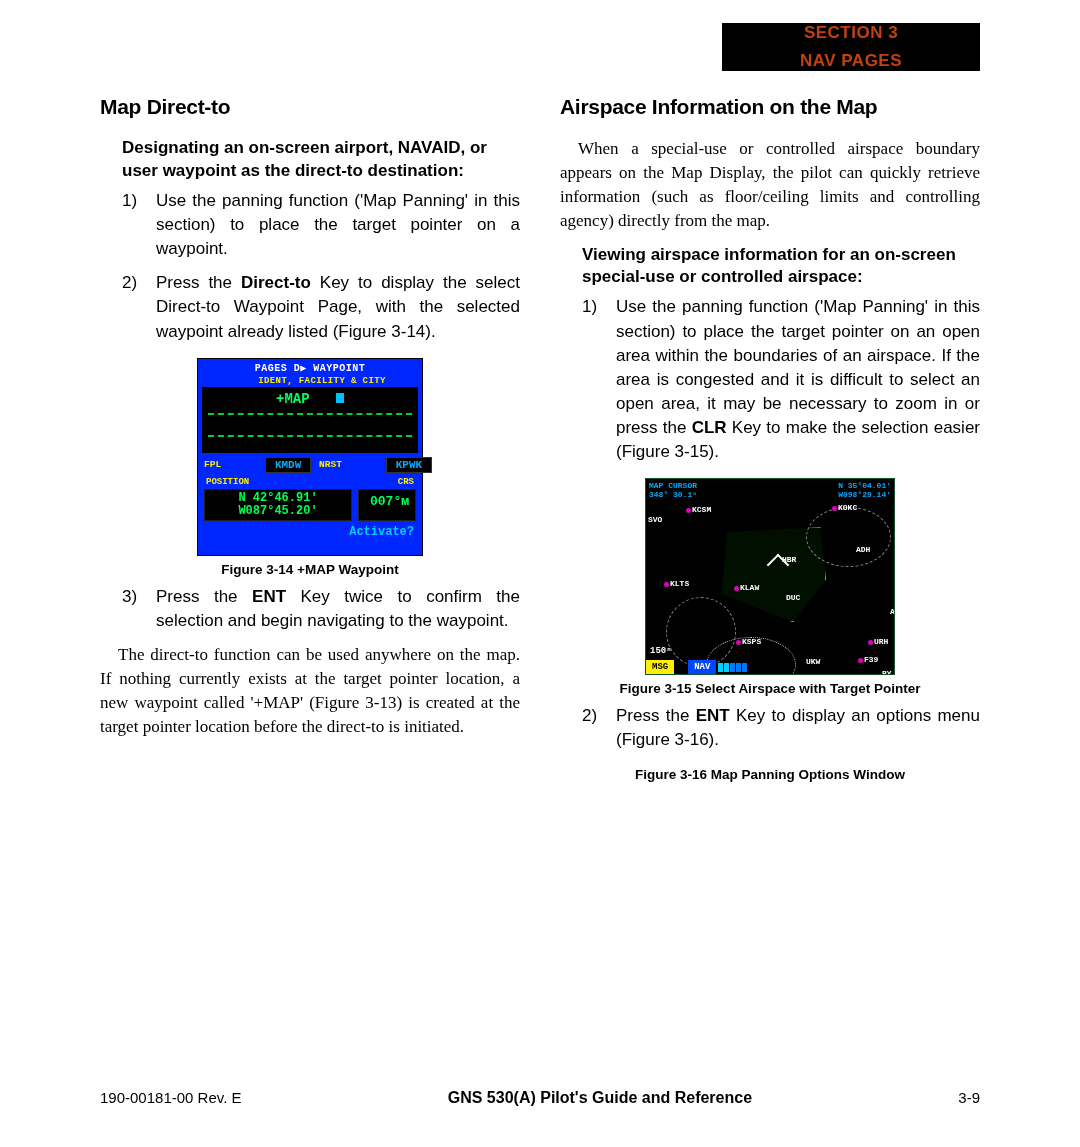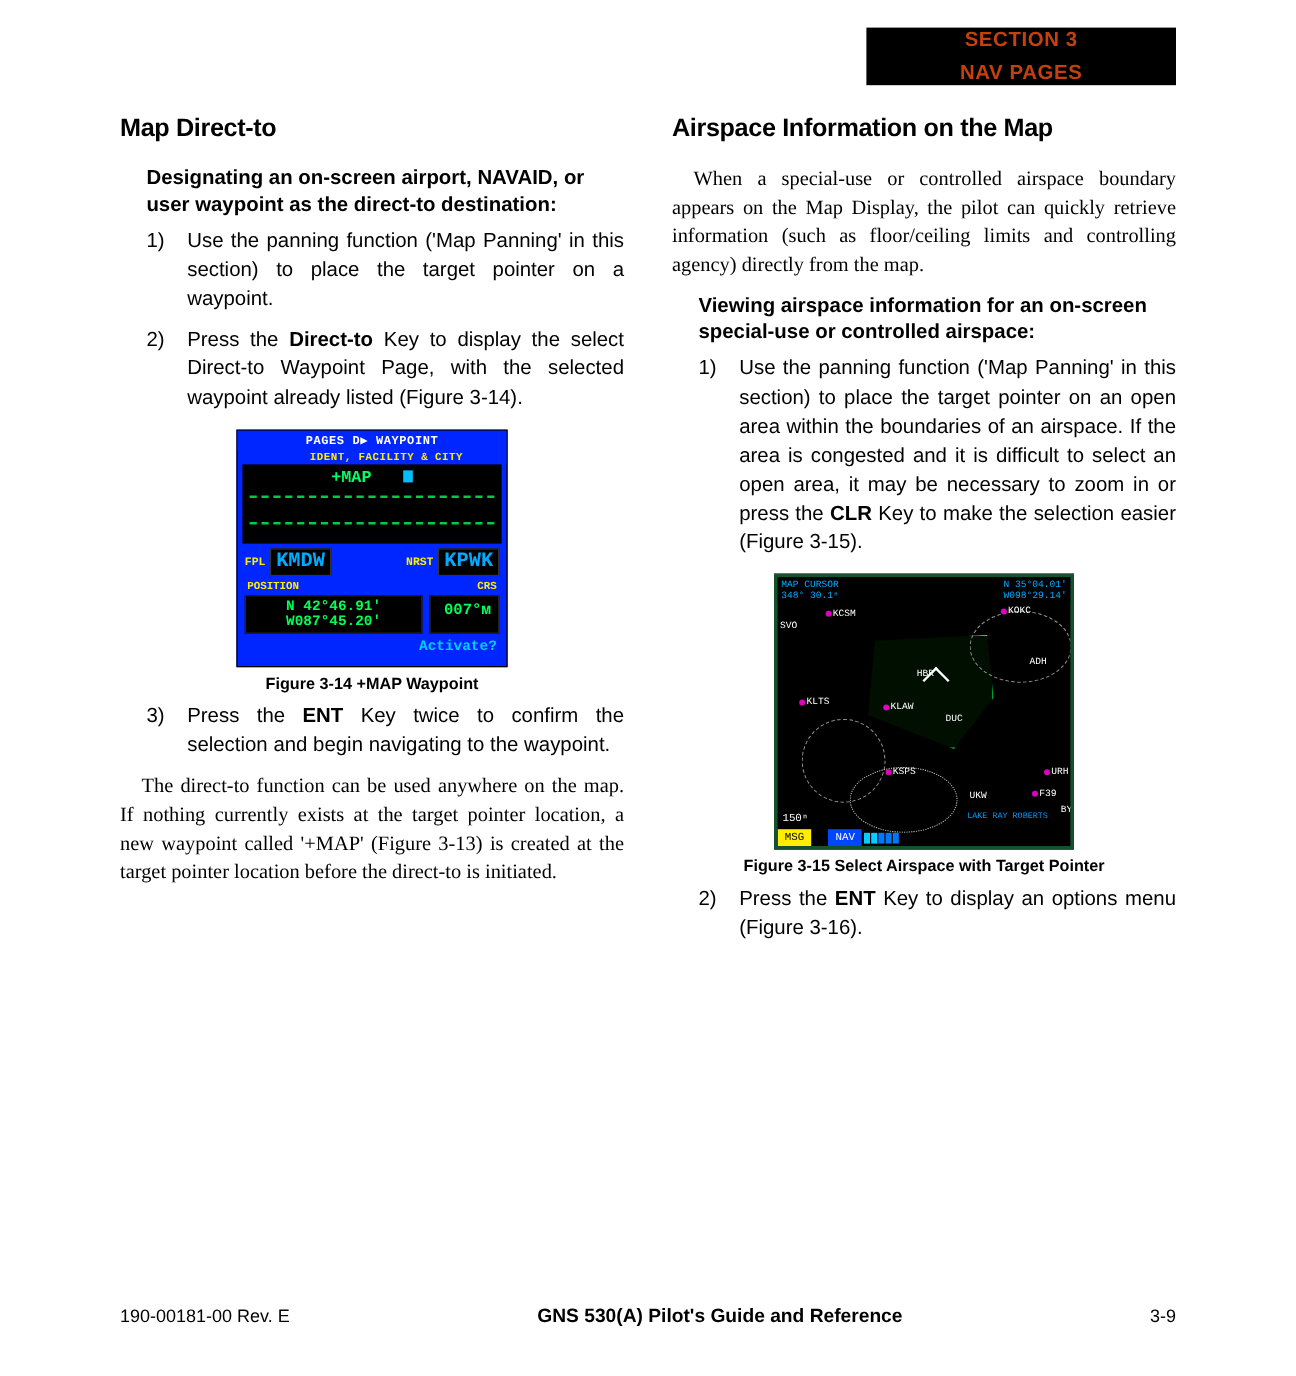--- a/index.html
+++ b/index.html
@@ -103,37 +103,37 @@
     border: 1px solid #000;
   }
   .g314-title { text-align: center; padding: 3px 0 1px; background: #0026ff; letter-spacing: 0.5px; font-size: 10px;}
   .g314-title .arrow { color: #fff; }
   .g314-sub { background: #0026ff; color: #ffee00; padding: 1px 4px; font-size: 9px; letter-spacing: 0.4px; margin-left: 24px;}
   .g314-body { background: #000; margin: 0 4px; height: 66px; padding: 4px; }
   .g314-map { color: #00ff66; font-size: 14px; }
   .g314-dash { border-bottom: 2px dashed #00cc44; height: 8px; margin: 0 2px; }
   .g314-row { display: flex; padding: 4px 6px 0; font-size: 9.5px; gap: 4px; align-items: center; }
   .g314-label-y { color: #ffee00; }
-  .g314-box { background: #000; border: 1px solid #333; padding: 1px 4px; color: #00aaff; font-size: 17px; min-width: 46px;}
+  .g314-box { background: #000; border: 1px solid #333; padding: 1px 4px; color: #00aaff; font-size: 11px; min-width: 46px; margin-left: 40px;}
   .g314-pos { margin: 4px 6px 2px; }
   .g314-pos-lbl { color: #ffee00; font-size: 9px; display: flex; justify-content: space-between; padding: 0 2px 2px;}
   .g314-pos-row { display: flex; gap: 6px; }
   .g314-pos-box { background: #000; border: 1px solid #222; padding: 2px 4px; color: #00ff55; font-size: 12px; flex: 1; line-height: 1.1;}
   .g314-crs { background: #000; border: 1px solid #222; color: #00ff55; font-size: 13px; padding: 4px 6px; width: 58px; text-align: right;}
   .g314-act { color: #00d0ff; text-align: right; padding: 2px 8px 0 0; font-size: 12px; }
 
   
   .gps315 {
-    width: 250px; height: 230px;
+    width: 250px; height: 197px;
     background: #000;
     margin: 0 auto;
     position: relative;
     font-family: "Courier New", monospace;
-    font-weight: 400;
-    border: 3px solid #14532d;
+    font-weight: 700;
+    border: 1px solid #14532d;
     overflow: hidden;
   }
   .g315-top { display: flex; justify-content: space-between; color: #0af; font-size: 8px; padding: 2px 3px; background: #000;}
   .g315-map { position: absolute; inset: 18px 0 14px 0; }
   .g315-cursor {
     position: absolute; left: 124px; top: 60px;
     width: 16px; height: 16px; border-left: 2px solid #fff; border-top: 2px solid #fff;
     transform: rotate(45deg);
   }
   .g315-cursor::after {
@@ -277,21 +277,21 @@
         </div>
         <div class="g315-map">
           <div class="g315-poly"></div>
           <div class="dashed-circ" style="left:20px;top:100px;width:70px;height:70px;"></div>
           <div class="dashed-circ" style="left:160px;top:10px;width:85px;height:60px;"></div>
           <div class="dashed-circ" style="left:60px;top:140px;width:90px;height:55px;border-style:dotted;border-color:#bbb;"></div>
           <div class="g315-cursor"></div>
           <span class="g315-wp" style="left:40px;top:8px;"><span class="g315-dot"></span><span>KCSM</span></span>
           <span class="g315-wp" style="left:2px;top:18px;">SVO</span>
           <span class="g315-wp" style="left:186px;top:6px;"><span class="g315-dot"></span><span>KOKC</span></span>
-          <span class="g315-wp" style="left:84px;top:58px;padding-left:32px;">HBR</span>
+          <span class="g315-wp" style="left:104px;top:58px;padding-left:32px;">HBR</span>
           <span class="g315-wp" style="left:18px;top:82px;"><span class="g315-dot"></span><span>KLTS</span></span>
           <span class="g315-wp" style="left:88px;top:86px;"><span class="g315-dot"></span><span>KLAW</span></span>
           <span class="g315-wp" style="left:140px;top:96px;">DUC</span>
           <span class="g315-wp" style="left:210px;top:48px;">ADH</span>
           <span class="g315-wp" style="left:200px;top:110px;margin-left:44px;">ADM</span>
           <span class="g315-wp" style="left:90px;top:140px;"><span class="g315-dot"></span><span>KSPS</span></span>
           <span class="g315-wp" style="left:160px;top:160px;">UKW</span>
           <span class="g315-wp" style="left:222px;top:140px;"><span class="g315-dot"></span><span>URH</span></span>
           <span class="g315-wp" style="left:212px;top:158px;"><span class="g315-dot"></span><span>F39</span></span>
           <span class="g315-wp" style="left:236px;top:172px;">BY</span>
@@ -316,20 +316,21 @@
     <ol>
       <li>
         <span class="num">2)</span>
         <span class="txt">
           <span>Press the </span><span class="bld">ENT</span><span> Key to display an options menu (Figure 3-16).</span>
         </span>
       </li>
     </ol>
 
     <div class="fig">
+      <div class="caption">Figure 3-16  Map Panning Options Window</div>
     </div>
   </div>
 </div>
 
 <div class="footer">
   <span class="left">190-00181-00  Rev. E</span>
   <span class="mid">GNS 530(A) Pilot's Guide and Reference</span>
   <span class="right">3-9</span>
 </div>
 

